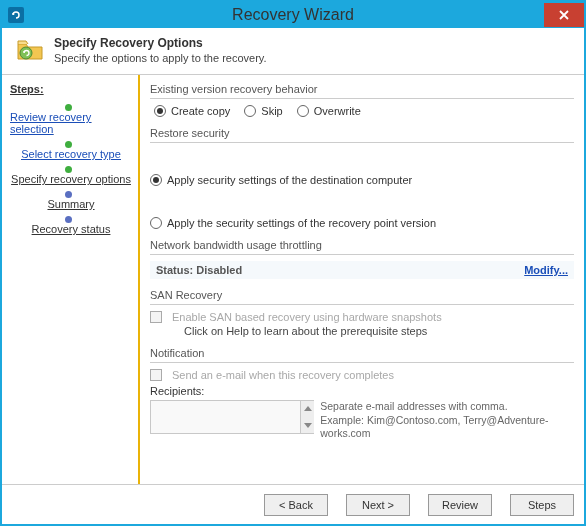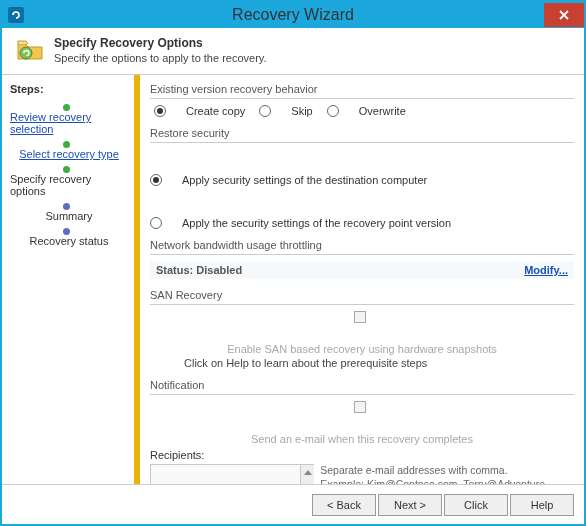--- a/index.html
+++ b/index.html
@@ -9,52 +9,52 @@
 .titlebar .appicon { width: 16px; height: 16px; margin: 0 6px; background: #0b6fa4; border-radius: 2px; position: relative; }
 .titlebar .appicon svg { width: 16px; height: 16px; display: block; }
 .titlebar .title { position: absolute; left: 0; right: 0; text-align: center; font-size: 16px; color: #333; }
 .titlebar .close { width: 40px; height: 24px; background: #c84031; margin-left: auto; display: flex; align-items: center; justify-content: center; color: #fff; font-size: 13px; z-index: 2; }
 .header { display: flex; padding: 8px 10px 10px 14px; border-bottom: 1px solid #ccc; }
 .header .hicon { width: 28px; height: 26px; margin-right: 10px; }
 .header .hicon svg { width: 28px; height: 26px; }
 .header .htext h1 { font-size: 12px; font-weight: bold; color: #333; margin-bottom: 2px; }
 .header .htext p { font-size: 11px; color: #444; }
 .body { flex: 1; display: flex; overflow: hidden; }
-.sidebar { width: 138px; border-right: 6px solid #eab308; padding: 8px 6px 8px 8px; }
+.sidebar { width: 138px; border-right: 2px solid #eab308; padding: 8px 6px 8px 8px; text-decoration: underline; }
 .sidebar .sh { font-size: 11px; font-weight: bold; margin-bottom: 6px; }
 .step { display: flex; align-items: center; padding: 3px 0; font-size: 11px; flex-direction: column; }
 .step .bullet { width: 7px; height: 7px; border-radius: 50%; margin-right: 5px; flex-shrink: 0; }
 .step.done .bullet { background: #3fae3f; }
 .step.pending .bullet { background: #5a6fc1; }
 .step.done .lbl { color: #1a4eb8; text-decoration: underline; cursor: pointer; }
 .step.current .bullet { background: #3fae3f; }
 .step.current .lbl { color: #333; }
 .step.pending .lbl { color: #333; }
 .main { flex: 1; padding: 8px 10px 8px 10px; overflow: hidden; }
 .group { margin-bottom: 10px; }
 .group .cap { font-size: 11px; color: #555; margin-bottom: 3px; }
 .group .line { border-top: 1px solid #ccc; margin-bottom: 6px; }
 .radiorow { display: flex; gap: 14px; padding-left: 4px; margin-bottom: 2px; }
-.radioitem { display: flex; align-items: center; gap: 20px; font-size: 11px; }
+.radioitem { display: flex; align-items: center; gap: 5px; font-size: 11px; }
 .radio { width: 12px; height: 12px; border: 1px solid #666; border-radius: 50%; display: inline-flex; align-items: center; justify-content: center; background: #fff; }
 .radio.sel::after { content: ""; width: 6px; height: 6px; background: #333; border-radius: 50%; }
 .radiocol .radioitem { margin-bottom: 3px; margin-top: 31px; }
 .statusrow { display: flex; align-items: center; background: #f5f9fc; padding: 3px 6px; font-weight: bold; }
 .statusrow .sv { color: #555; }
 .statusrow .modify { margin-left: auto; color: #1a4eb8; text-decoration: underline; font-size: 11px; }
 .chk { width: 12px; height: 12px; border: 1px solid #aaa; background: #f4f4f4; display: inline-block; vertical-align: middle; margin-right: 5px; }
-.disabled { color: #a8a8a8; flex-direction: column; }
+.disabled { color: #a8a8a8; }
 .hintline { padding-left: 34px; color: #444; font-size: 11px; margin-top: 2px; }
 .recip { display: flex; align-items: flex-start; margin-top: 3px; }
 .recipbox { width: 180px; height: 34px; border: 1px solid #c8c8c8; background: #f9f9f9; position: relative; }
 .spinner { position: absolute; right: -1px; top: 0; bottom: 0; width: 14px; background: #eee; border-left: 1px solid #c8c8c8; }
 .spinner::before { content: ""; position: absolute; left: 3px; top: 5px; border-left: 4px solid transparent; border-right: 4px solid transparent; border-bottom: 5px solid #888; }
 .spinner::after { content: ""; position: absolute; left: 3px; bottom: 5px; border-left: 4px solid transparent; border-right: 4px solid transparent; border-top: 5px solid #888; }
 .recipinfo { font-size: 10.5px; color: #666; margin-left: 6px; line-height: 1.3; }
-.footer { height: 40px; border-top: 1px solid #ccc; display: flex; align-items: center; justify-content: flex-end; padding: 0 10px; gap: 2px; }
+.footer { height: 40px; border-top: 1px solid #ccc; display: flex; align-items: center; justify-content: flex-end; padding: 0 10px; gap: 18px; }
 .btn { min-width: 64px; height: 22px; border: 1px solid #999; background: #efefef; font-size: 11px; color: #333; display: flex; align-items: center; justify-content: center; cursor: pointer; }
 </style>
 </head>
 <body>
 
 <div class="window">
 
   <div class="titlebar">
     <span class="appicon">
       <svg viewBox="0 0 16 16">
@@ -186,17 +186,17 @@
           </div>
         </div>
       </div>
 
     </div>
   </div>
 
   <div class="footer">
     <div class="btn">&lt; Back</div>
     <div class="btn">Next &gt;</div>
-    <div class="btn">Click</div>
-    <div class="btn">Help</div>
+    <div class="btn">Review</div>
+    <div class="btn">Steps</div>
   </div>
 
 </div>
 
 </body></html>

